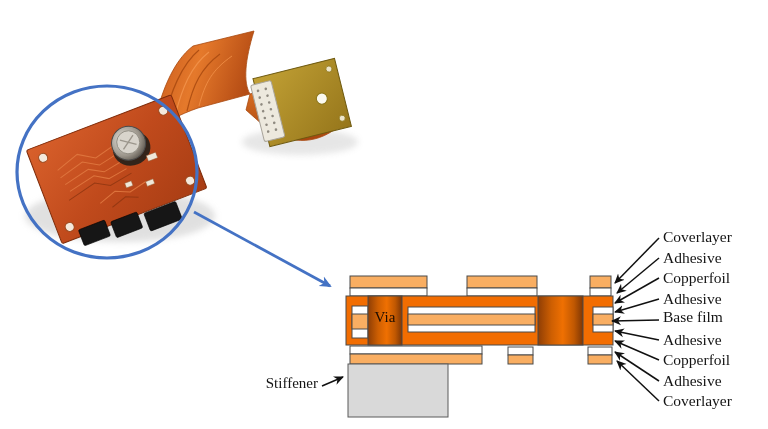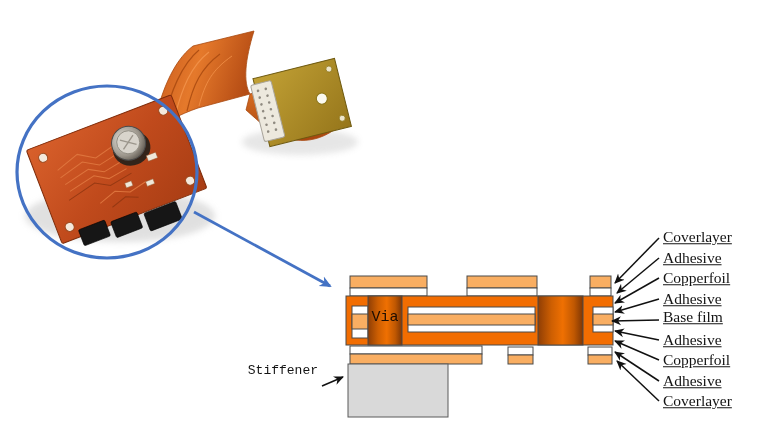--- a/index.html
+++ b/index.html
@@ -1,25 +1,25 @@
 <!DOCTYPE html>
 <html><head>
 <meta charset="utf-8">
 <style>
   html,body{margin:0;padding:0;background:#fff;}
   .canvas{
     position:relative;width:768px;height:429px;background:#ffffff;
     overflow:hidden;font-family:"Liberation Serif","DejaVu Serif",serif;
   }
   .canvas svg{position:absolute;left:0;top:0;}
-  .txt{position:absolute;color:#141414;font-size:15px;line-height:1;white-space:nowrap;font-family:Liberation Mono, monospace;}
+  .txt{position:absolute;color:#141414;font-size:15px;line-height:1;white-space:nowrap;}
   .layer-label{position:absolute;left:663px;transform:translateY(-50%);
-    color:#141414;font-size:15.5px;line-height:1;white-space:nowrap;text-decoration:underline;}
+    color:#141414;font-size:15.5px;line-height:1;white-space:nowrap;}
   .via-label{left:366px;top:310px;width:38px;text-align:center;font-size:15px;color:#1d0d02;}
-  .stiffener-label{left:238px;top:364px;width:80px;text-align:right;font-size:13px;}
+  .stiffener-label{left:238px;top:376px;width:80px;text-align:right;font-size:15px;}
 </style>
 </head>
 <body>
 
 <div class="canvas">
 
   <svg width="768" height="429" viewBox="0 0 768 429">
     <defs>
       <linearGradient id="gBoard" x1="0" y1="0" x2="1" y2="1">
         <stop offset="0" stop-color="#D8602B"></stop>

